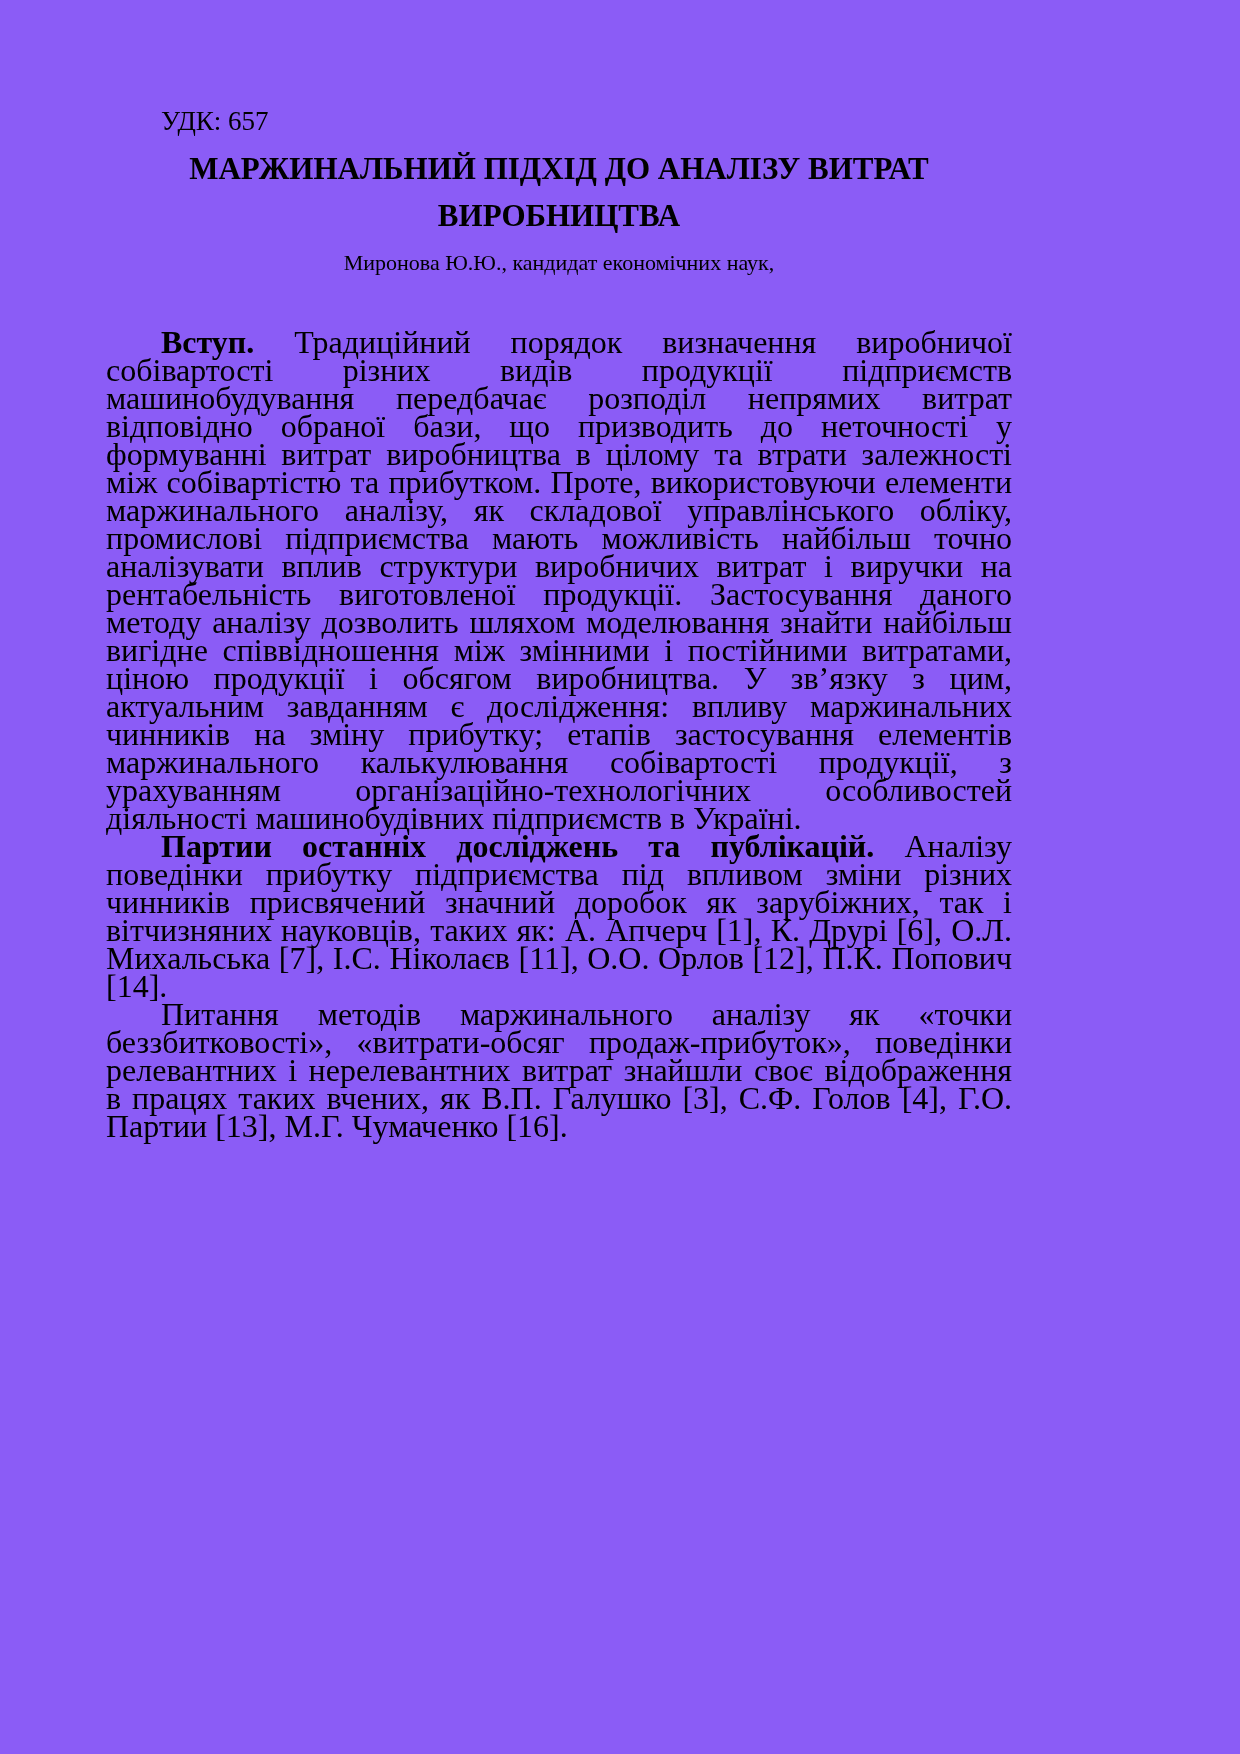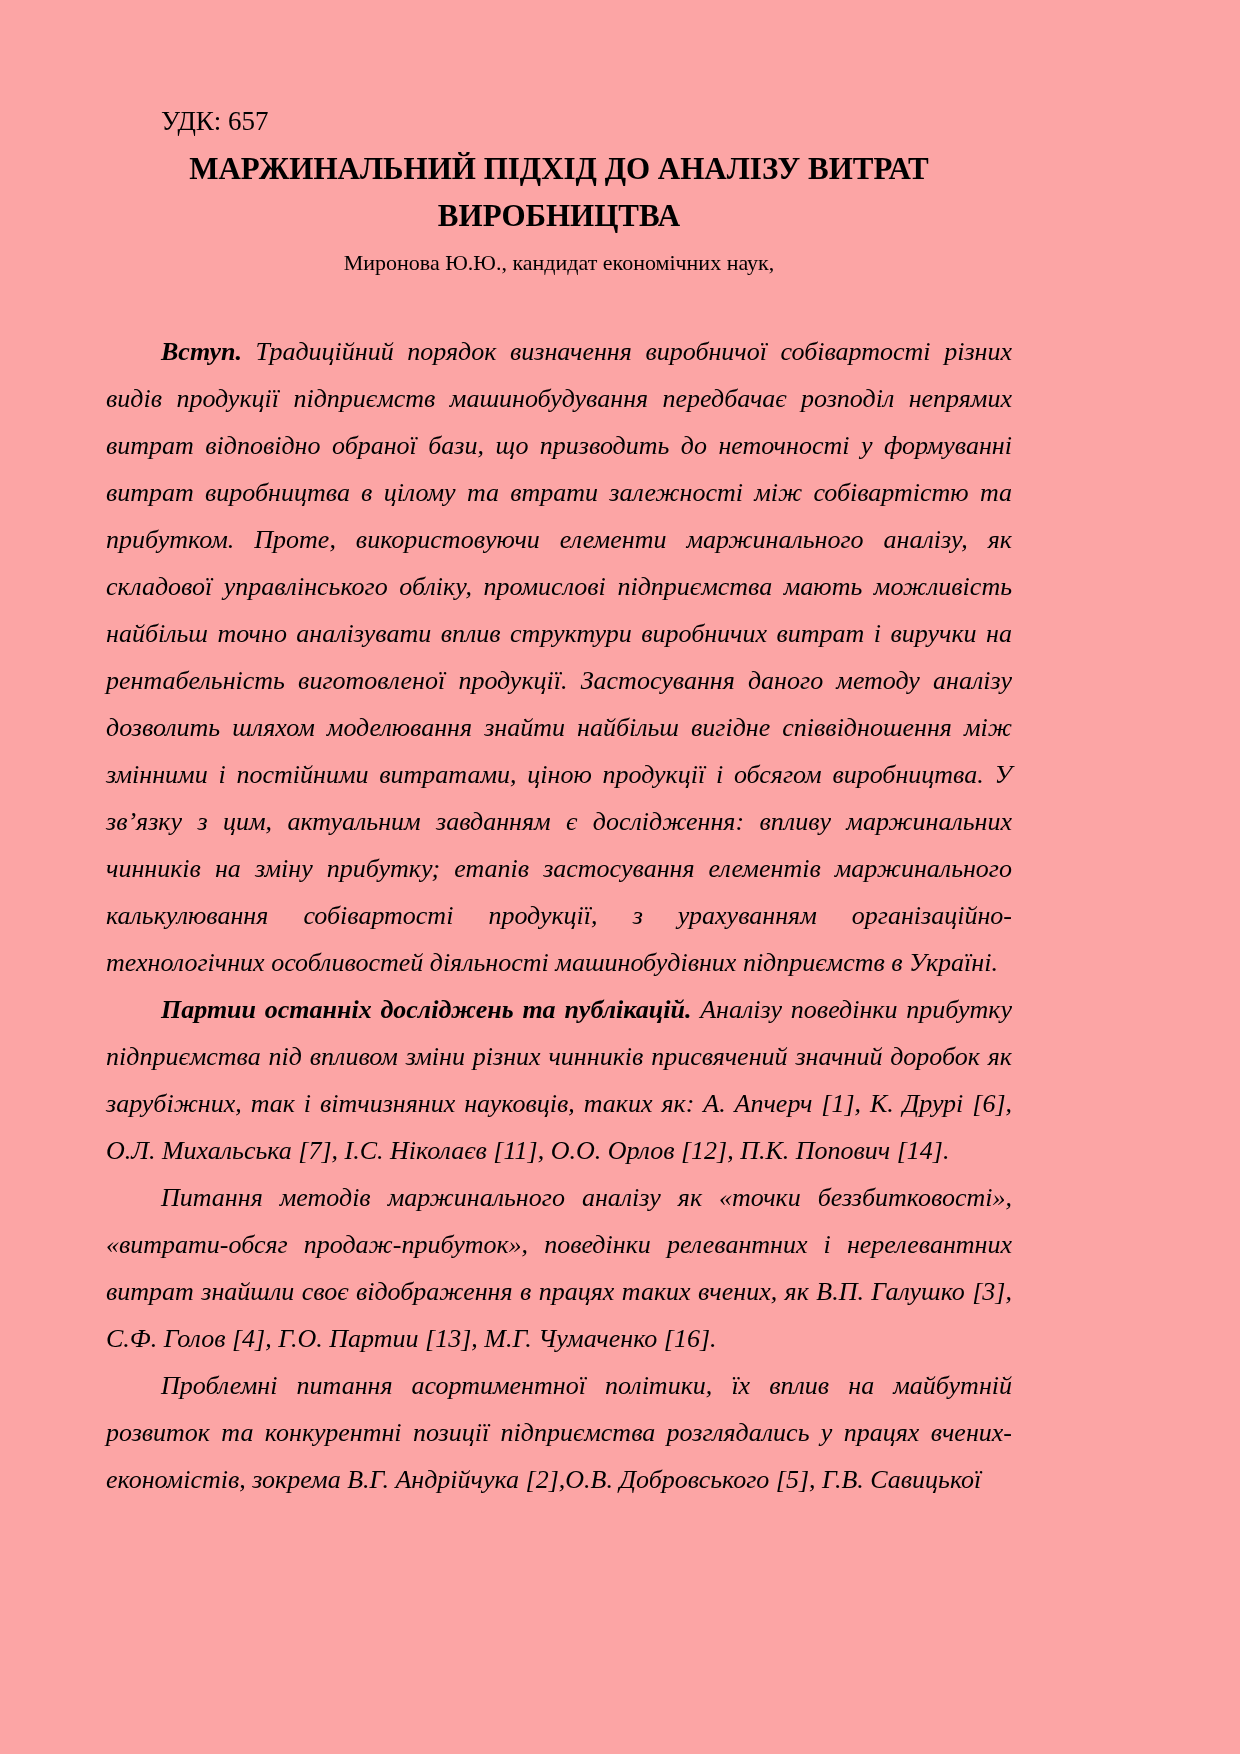--- a/index.html
+++ b/index.html
@@ -7,21 +7,21 @@
   body {
     width: 1240px;
     min-height: 1754px;
     font-family: "Liberation Serif", serif;
     color: #000000;
   }
   .page {
     width: 1240px;
     min-height: 1754px;
     padding: 98px 228px 60px 106px;
-    background: #fca5a5;
+    background: #8b5cf6;
   }
   .udc {
     font-size: 27px;
     line-height: 47px;
     text-indent: 55px;
     font-weight: normal;
   }
   .title {
     font-size: 31px;
     line-height: 47px;
@@ -30,25 +30,24 @@
   }
   .title-line { display: block; }
   .centered-line {
     font-size: 22px;
     line-height: 47px;
     text-align: center;
     font-weight: normal;
   }
   .body-text { margin-top: 42px; }
   .para {
-    font-size: 26px;
-    line-height: 47px;
+    font-size: 32px;
+    line-height: 28px;
     text-align: justify;
     text-indent: 55px;
-    font-style: italic;
   }
   .para b { font-weight: bold; }
 </style>
 </head>
 <body>
 
 <div class="page">
 
   <p class="udc">УДК: 657</p>
 
@@ -66,19 +65,16 @@
     </p>
 
     <p class="para">
       <b>Партии останніх досліджень та публікацій.</b><span> Аналізу поведінки прибутку підприємства під впливом зміни різних чинників присвячений значний доробок як зарубіжних, так і вітчизняних науковців, таких як: А. Апчерч [1], К. Друрі [6], О.Л. Михальська [7], І.С. Ніколаєв [11], О.О. Орлов [12], П.К. Попович [14].</span>
     </p>
 
     <p class="para">
       <b></b><span>Питання методів маржинального аналізу як «точки беззбитковості», «витрати-обсяг продаж-прибуток», поведінки релевантних і нерелевантних витрат знайшли своє відображення в працях таких вчених, як В.П. Галушко [3], С.Ф. Голов [4], Г.О. Партии [13], М.Г. Чумаченко [16].</span>
     </p>
 
-    <p class="para">
-      <b></b><span>Проблемні питання асортиментної політики, їх вплив на майбутній розвиток та конкурентні позиції підприємства розглядались у працях вчених-економістів, зокрема В.Г. Андрійчука [2],О.В. Добровського [5], Г.В. Савицької</span>
-    </p>
 
   </div>
 
 </div>
 
 </body></html>

